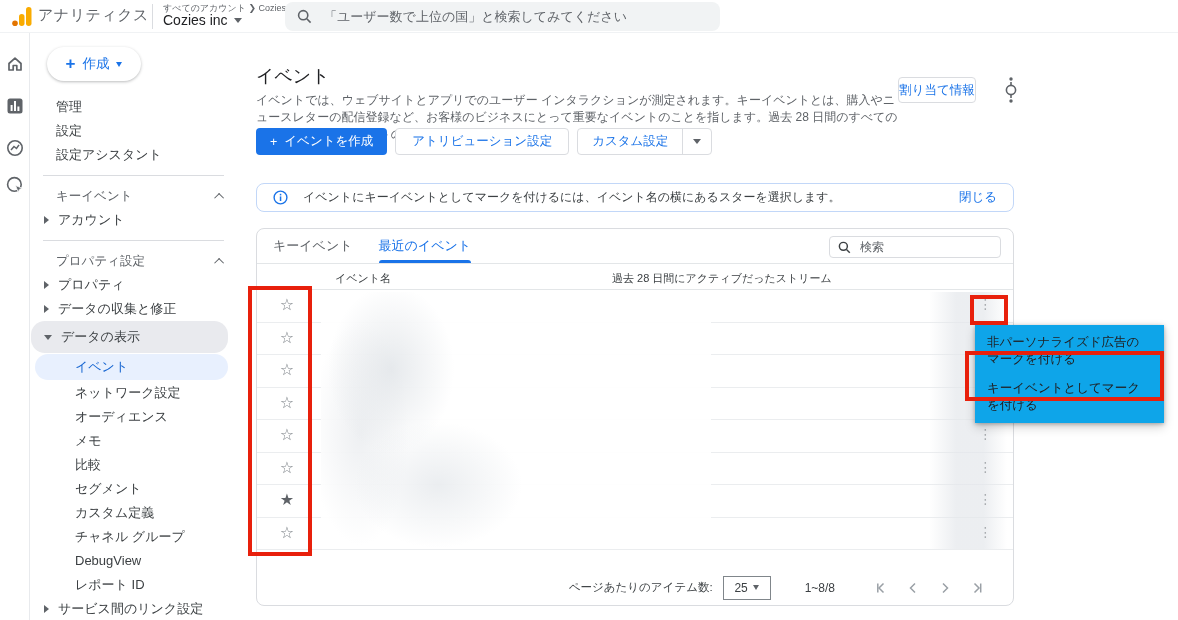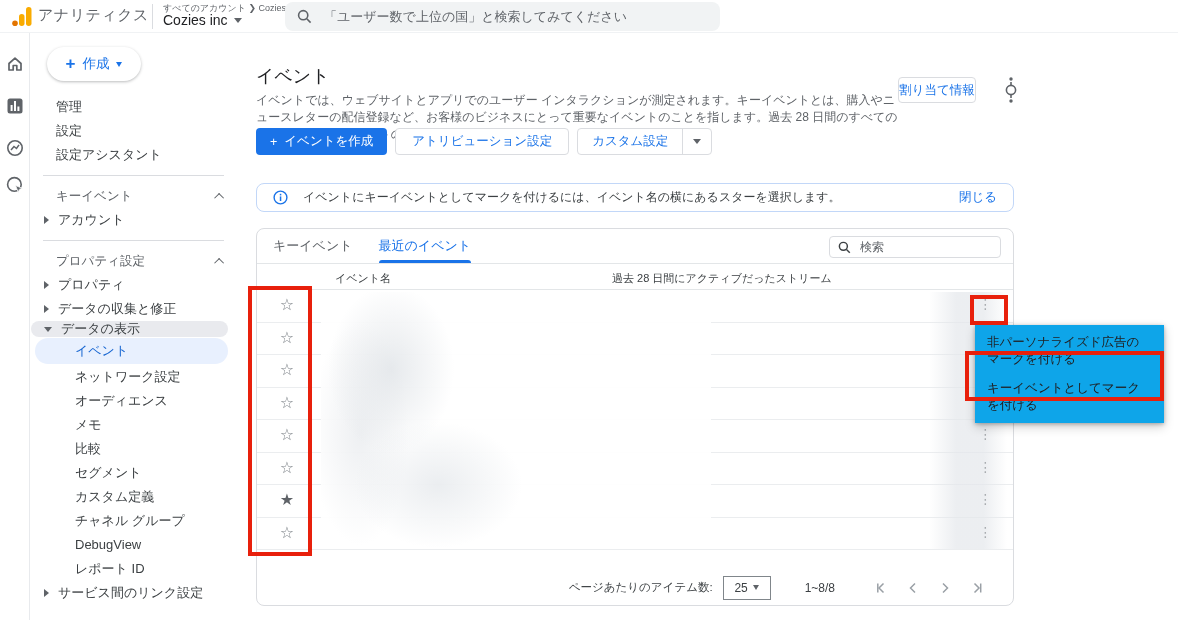--- a/index.html
+++ b/index.html
@@ -28,21 +28,21 @@
   .create-btn .plus { font-size:17px; font-weight:bold; }
   .create-btn .lbl { font-size:13.5px; }
   .create-btn .tri-d { border-top-color:#1a73e8; border-left-width:3.5px; border-right-width:3.5px; }
   .s-item { height:24px; line-height:24px; padding-left:25px; color:#3c4043; cursor:pointer; }
   .s-div { border-top:1px solid #dadce0; margin:8px 16px 8px 12px; }
   .s-section { height:24px; display:flex; align-items:center; justify-content:space-between; padding:0 16px 0 25px; color:#5f6368; font-size:12.5px; cursor:pointer; }
   .chev-up { width:7px; height:7px; border-left:1.6px solid #5f6368; border-top:1.6px solid #5f6368; transform:rotate(45deg) translateY(2px); }
   .s-exp { height:24px; display:flex; align-items:center; gap:9px; padding-left:13px; color:#3c4043; cursor:pointer; }
   .tri-r { width:0; height:0; border-top:4px solid transparent; border-bottom:4px solid transparent; border-left:5px solid #5f6368; }
   .tri-dn { width:0; height:0; border-left:4px solid transparent; border-right:4px solid transparent; border-top:5px solid #5f6368; }
-  .s-exp.pill { background:#e9eaee; border-radius:14px; margin-right:12px; height:16px; }
+  .s-exp.pill { background:#e9eaee; border-radius:14px; margin-right:12px; height:32px; }
   .s-child { height:24px; line-height:24px; padding-left:44px; color:#3c4043; cursor:pointer; }
   .s-child.sel { background:#e8f0fe; color:#1967d2; border-radius:14px; margin:1px 12px 1px 4px; padding-left:40px; height:26px; line-height:26px; }
 
   
   .pg-title { position:absolute; left:256px; top:64px; font-size:18px; color:#202124; font-weight:400; }
   .pg-desc { position:absolute; left:256px; top:92px; width:642px; font-size:12px; line-height:17px; color:#5f6368; }
   .btn-outline { border:1px solid #dadce0; border-radius:4px; background:#fff; color:#1a73e8; font-size:12.5px; display:flex; align-items:center; justify-content:center; cursor:pointer; }
   .assign-btn { position:absolute; left:898px; top:77px; width:78px; height:26px; }
   .plumb { position:absolute; left:1002px; top:74px; width:18px; height:32px; cursor:pointer; }
   .actions { position:absolute; left:256px; top:128px; display:flex; gap:8px; }

